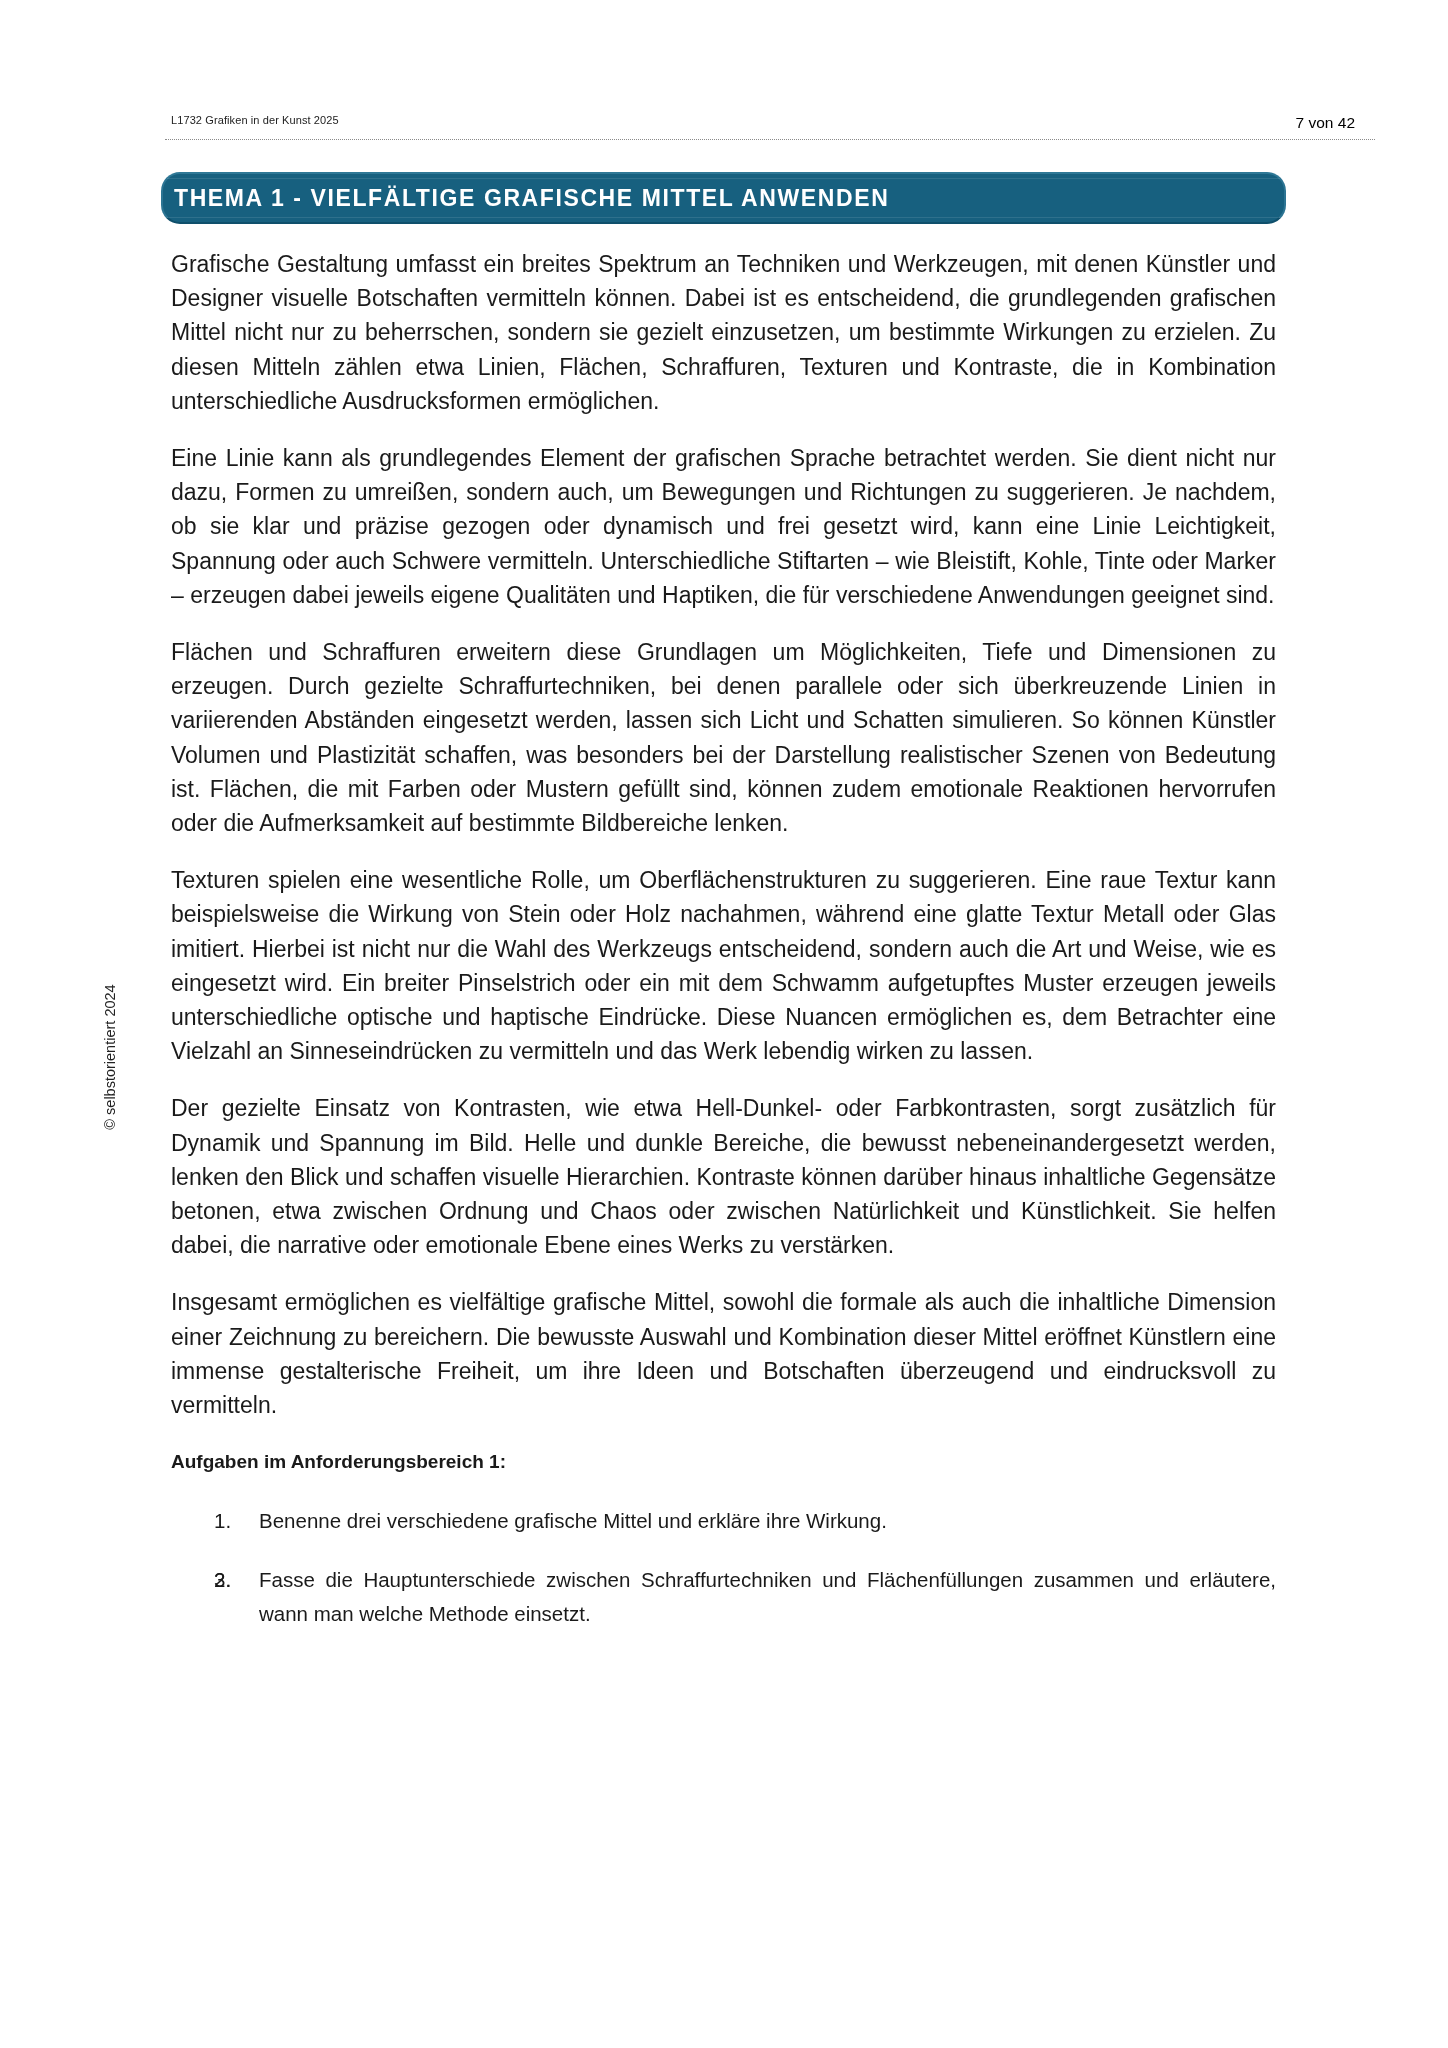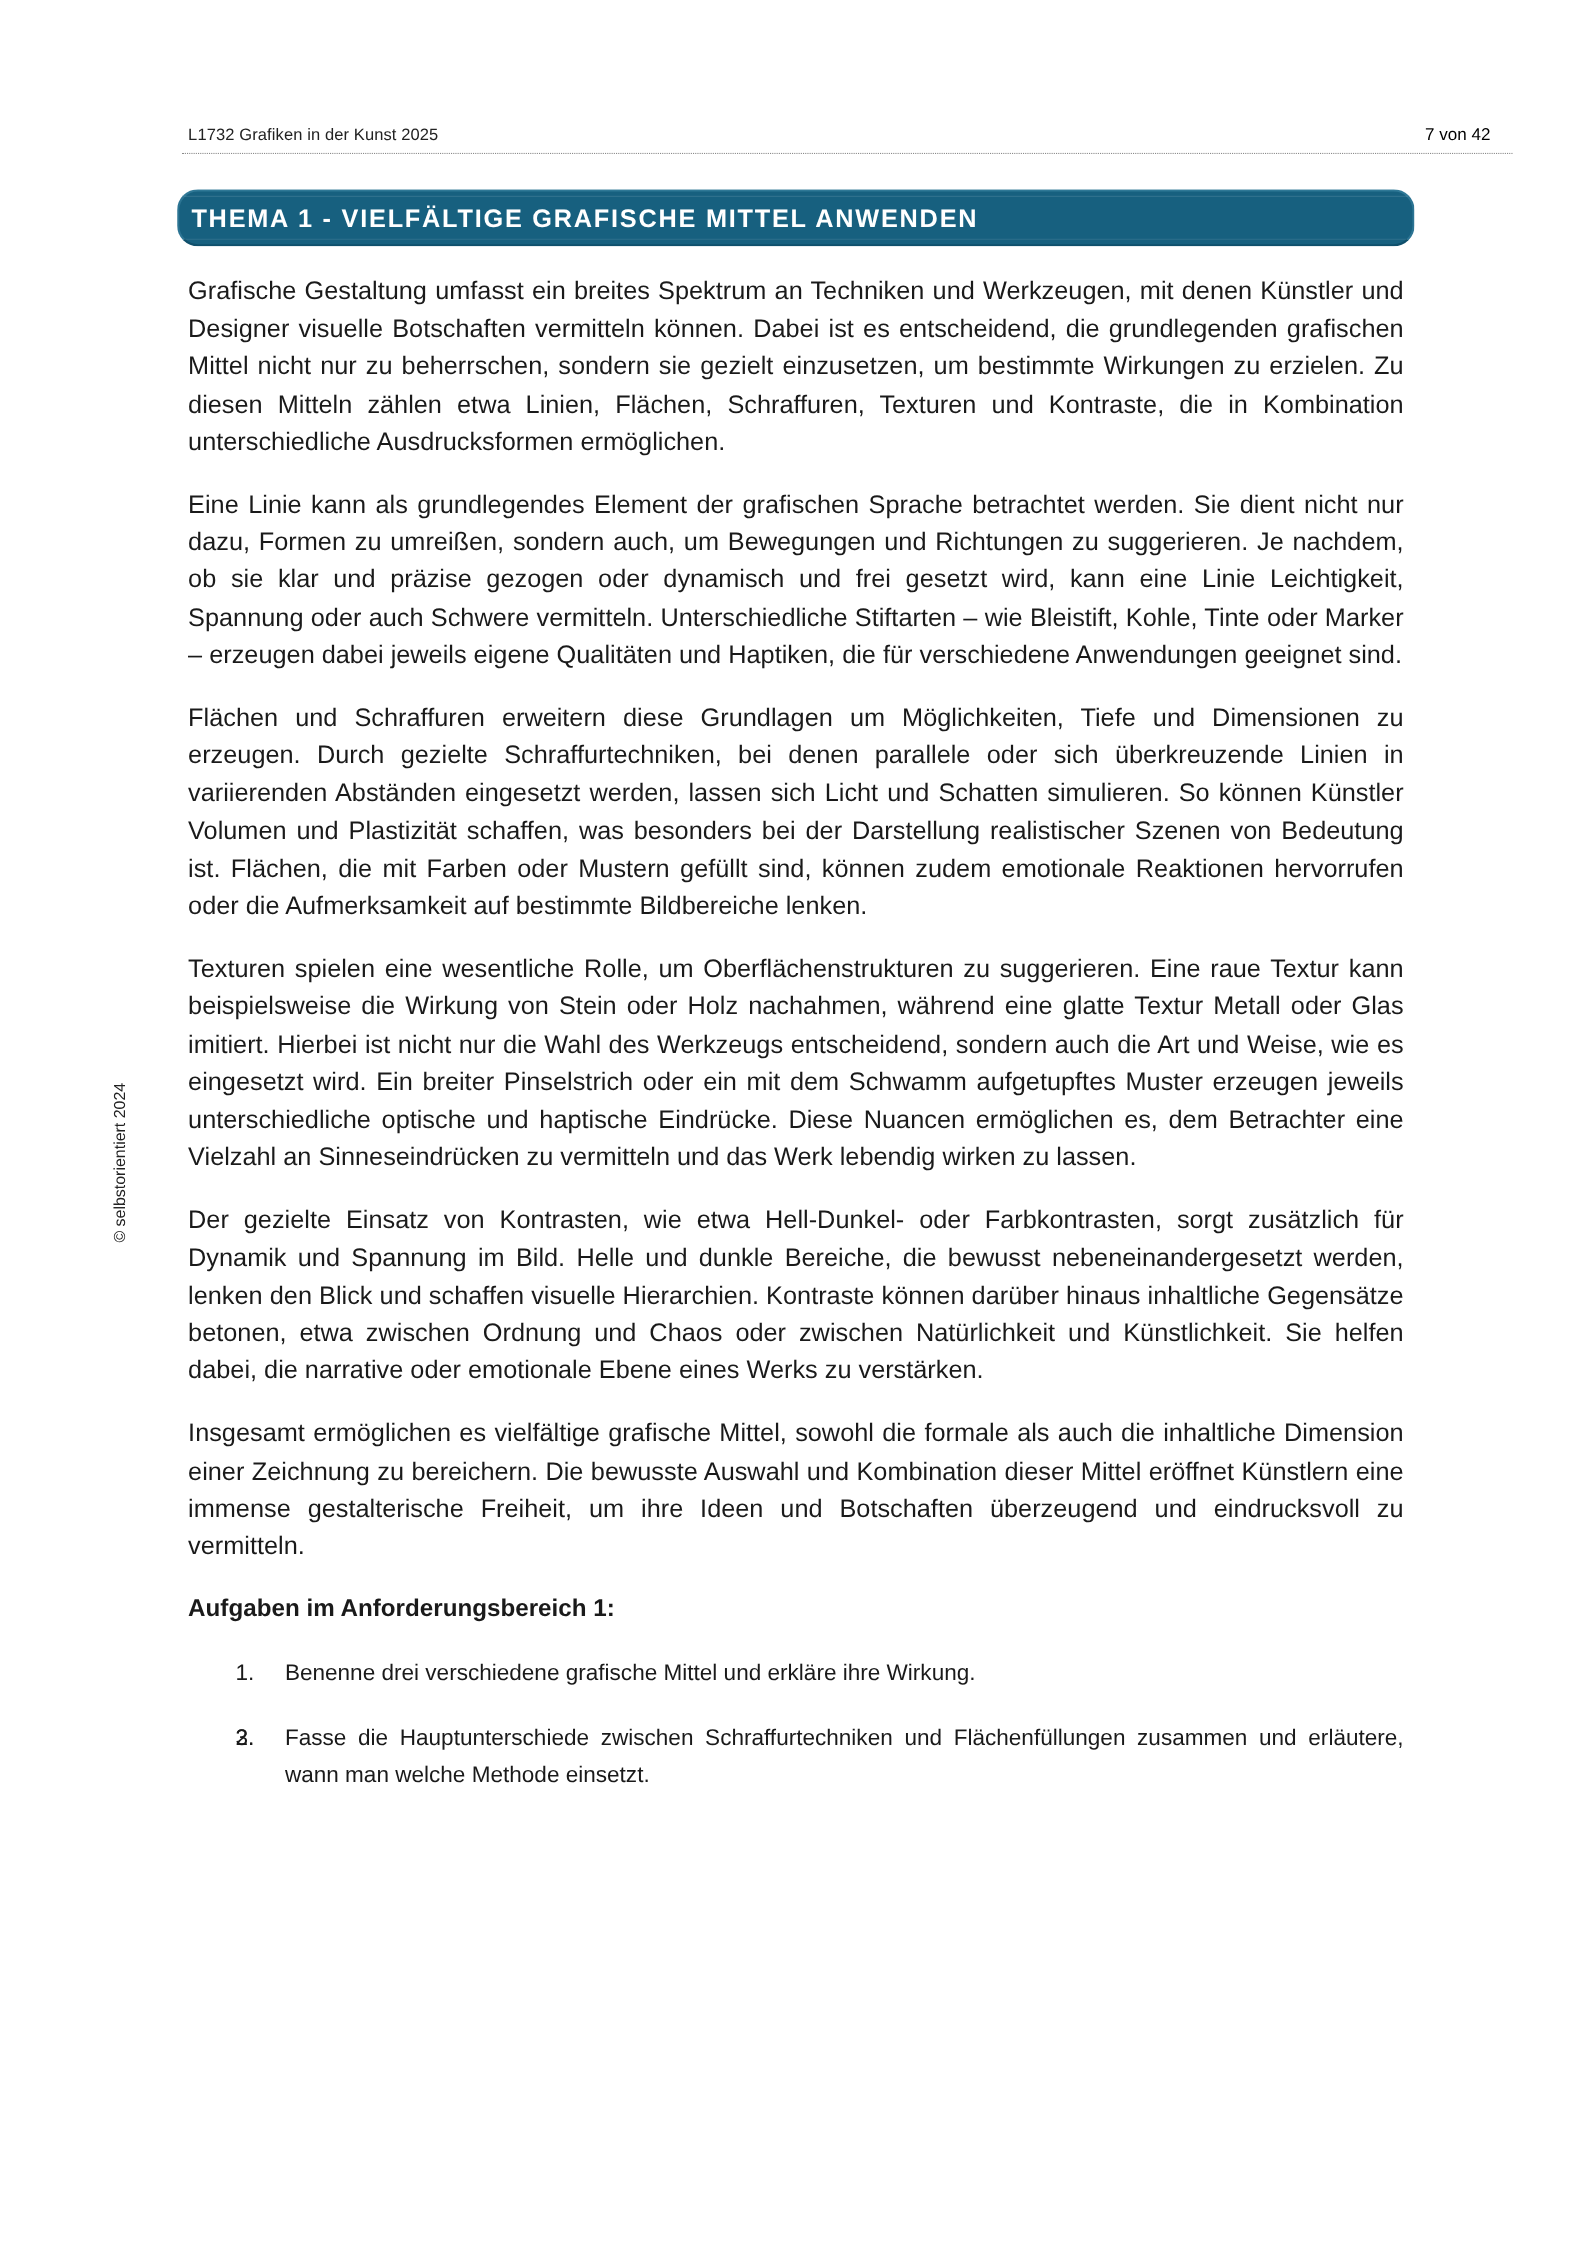--- a/index.html
+++ b/index.html
@@ -19,21 +19,21 @@
       position: absolute;
       left: 171px;
       top: 112px;
       width: 1204px;
       height: 28px;
     }
     .header-left {
       position: absolute;
       left: 0;
       top: 2px;
-      font-size: 15px;
+      font-size: 11px;
       color: #222;
       letter-spacing: 0.1px;
     }
     .header-right {
       position: absolute;
       right: 20px;
       top: 2px;
       font-size: 15.5px;
       color: #000000;
     }
@@ -83,21 +83,21 @@
       width: 1105px;
     }
     .para {
       font-size: 23px;
       line-height: 34.2px;
       text-align: justify;
       margin: 0 0 23px 0;
       hyphens: none;
     }
     .task-heading {
-      font-size: 22px;
+      font-size: 19px;
       line-height: 34px;
       font-weight: bold;
       margin: 0 0 25px 0;
     }
     .task-list {
       list-style: none;
       margin: 0;
       padding: 0;
     }
     .task-item {

